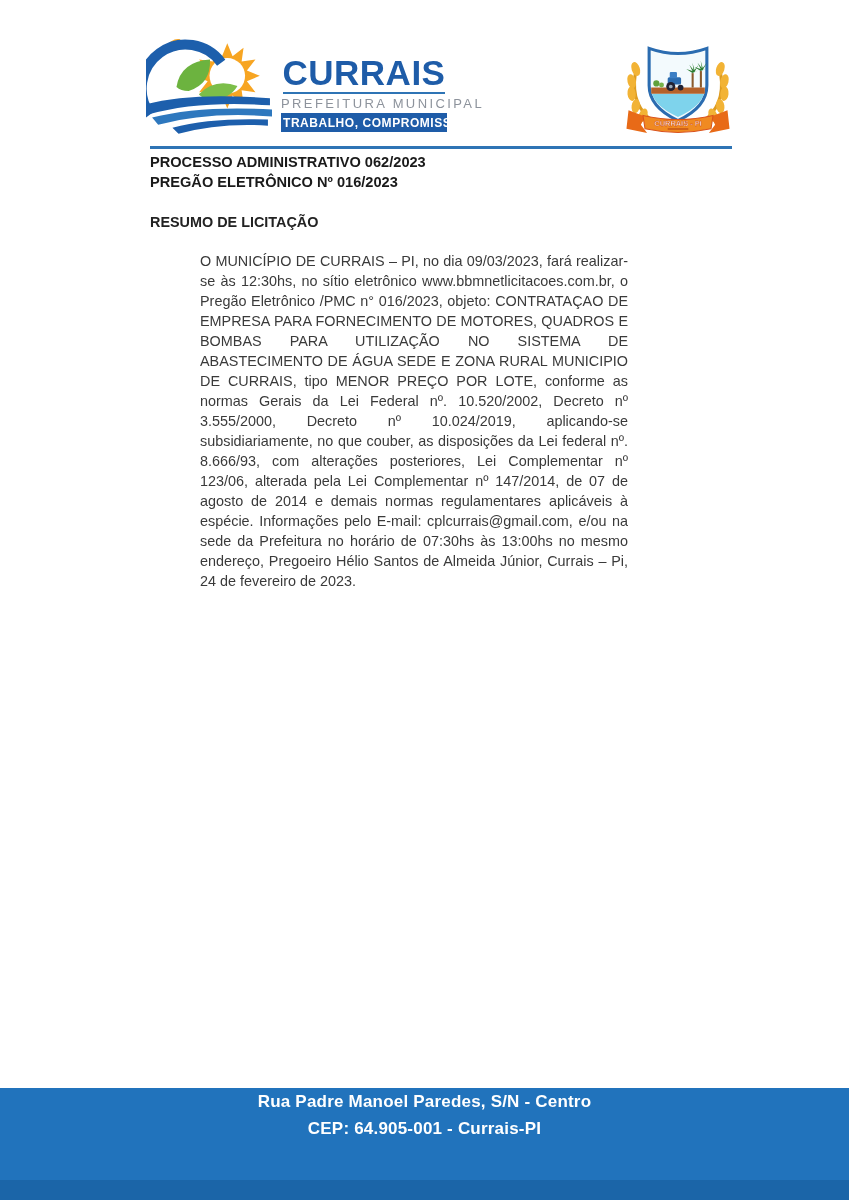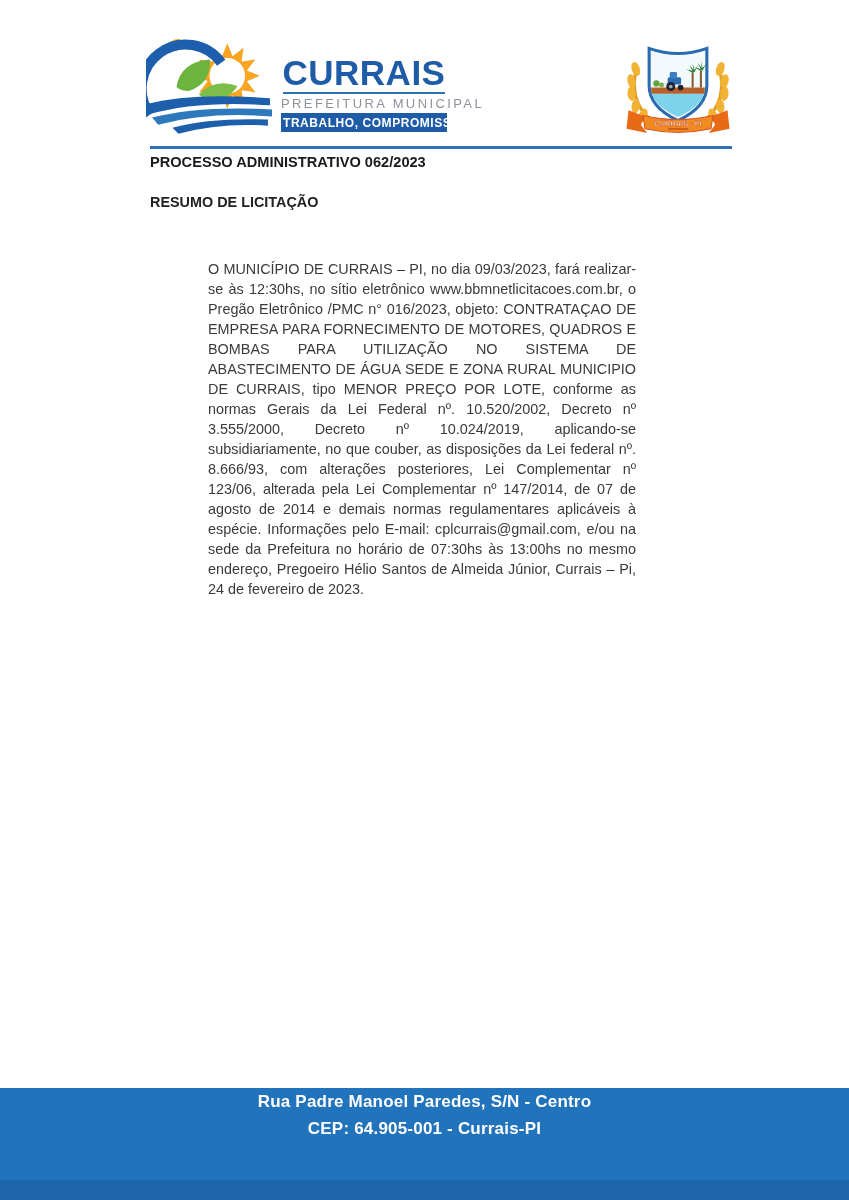--- a/index.html
+++ b/index.html
@@ -37,21 +37,21 @@
   .title-block{
     position:absolute;left:150px;top:152px;width:478px;
     text-align:left;color:#1a1a1a;
   }
   .title-line{font-size:14.6px;font-weight:bold;line-height:20px;}
   .subtitle-line{font-size:14.4px;font-weight:bold;margin-top:21px;line-height:18px;color:#222;}
   
   .body-paragraph{
     position:absolute;left:200px;top:251px;width:428px;
     font-size:14.4px;line-height:20px;color:#3a3a3a;
-    text-align:justify;margin:8px;
+    text-align:justify;margin:0;
   }
   
   .footer{
     position:absolute;left:0;top:1088px;width:849px;height:112px;
     background:#2173BC;
   }
   .footer-strip{
     position:absolute;left:0;bottom:0;width:100%;height:20px;
     background:#1B65A8;
   }
@@ -136,20 +136,21 @@
     <path d="M110 72 L94 78 L98 86 L92 94 L112 90 Z" fill="#E86A17"></path>
     <path d="M28 77 Q62 85 96 77 L94 90 Q62 97 30 90 Z" fill="#F08A21" stroke="#D9531E" stroke-width="1"></path>
     <text x="62" y="87" text-anchor="middle" font-size="7.2" font-weight="bold" fill="#ffffff" stroke="#C23B10" stroke-width="0.35" font-family="Liberation Sans, sans-serif">CURRAIS - PI</text>
     <rect x="52" y="89.5" width="20" height="1.4" fill="#B03A10" opacity="0.7"></rect>
   </svg>
 
   <div class="header-rule"></div>
 
   <div class="title-block">
     <div class="title-line">PROCESSO ADMINISTRATIVO 062/2023</div>
+    <div class="title-line">PREGÃO ELETRÔNICO Nº 016/2023</div>
     <div class="subtitle-line">RESUMO DE LICITAÇÃO</div>
   </div>
 
   <p class="body-paragraph">O MUNICÍPIO DE CURRAIS – PI, no dia 09/03/2023, fará realizar-se às 12:30hs, no sítio eletrônico www.bbmnetlicitacoes.com.br, o Pregão Eletrônico /PMC n° 016/2023, objeto: CONTRATAÇAO DE EMPRESA PARA FORNECIMENTO DE MOTORES, QUADROS E BOMBAS PARA UTILIZAÇÃO NO SISTEMA DE ABASTECIMENTO DE ÁGUA SEDE E ZONA RURAL MUNICIPIO DE CURRAIS, tipo MENOR PREÇO POR LOTE, conforme as normas Gerais da Lei Federal nº. 10.520/2002, Decreto nº 3.555/2000, Decreto nº 10.024/2019, aplicando-se subsidiariamente, no que couber, as disposições da Lei federal nº. 8.666/93, com alterações posteriores, Lei Complementar nº 123/06, alterada pela Lei Complementar nº 147/2014, de 07 de agosto de 2014 e demais normas regulamentares aplicáveis à espécie. Informações pelo E-mail: cplcurrais@gmail.com, e/ou na sede da Prefeitura no horário de 07:30hs às 13:00hs no mesmo endereço, Pregoeiro Hélio Santos de Almeida Júnior, Currais – Pi, 24 de fevereiro de 2023.</p>
 
   <div class="footer">
     <div class="footer-text">
       <div>Rua Padre Manoel Paredes, S/N - Centro</div>
       <div>CEP: 64.905-001 - Currais-PI</div>
     </div>

